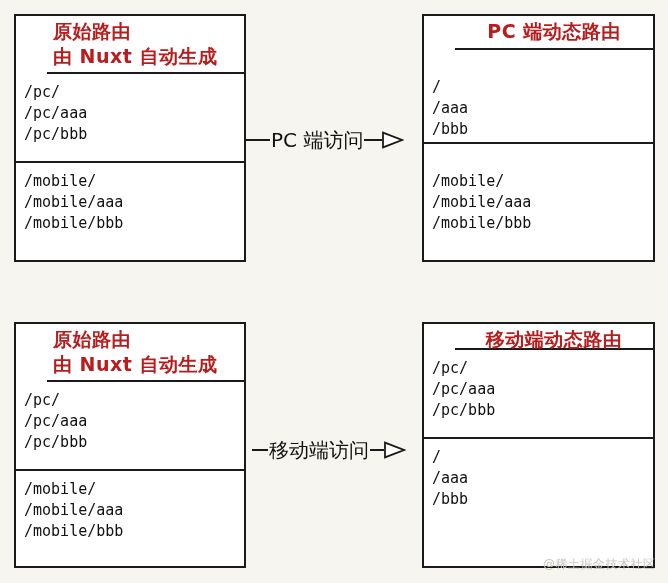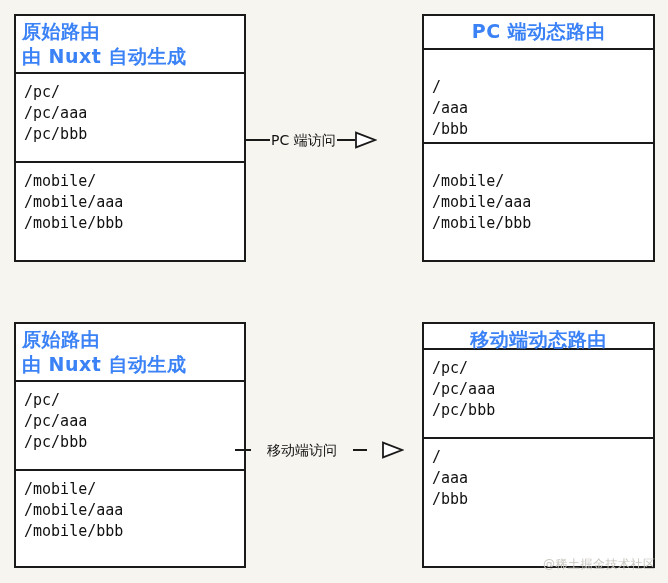--- a/index.html
+++ b/index.html
@@ -30,27 +30,28 @@
     border: 2px solid #1a1a1a;
     box-sizing: border-box;
     display: flex;
     flex-direction: column;
   }
 
   .uml-title {
     box-sizing: border-box;
     border-bottom: 2px solid #1a1a1a;
     font-weight: bold;
-    color: #3b82f6;
+    color: #b91c1c;
     font-family: "DejaVu Sans", "Liberation Sans", sans-serif;
     font-size: 19px;
     line-height: 25px;
     letter-spacing: 0.5px;
     white-space: pre-line;
     padding: 3px 6px 4px 6px;
+    margin-left: 31px;
   }
   .uml-title.center {
     text-align: center;
   }
   .uml-title.left {
     text-align: left;
   }
 
   .uml-compartment {
     box-sizing: border-box;
@@ -75,21 +76,21 @@
     align-items: center;
     height: 22px;
   }
   .conn-line {
     height: 0;
     border-top: 2px solid #1a1a1a;
     flex: 0 0 auto;
   }
   .conn-label {
     font-family: "DejaVu Sans", "Liberation Sans", sans-serif;
-    font-size: 14px;
+    font-size: 20px;
     color: #111111;
     white-space: nowrap;
     padding: 0 1px;
     line-height: 16px;
   }
   .conn-arrowhead {
     flex: 0 0 auto;
     display: block;
   }
 
@@ -154,21 +155,21 @@
       <div class="uml-row">/pc/aaa</div>
       <div class="uml-row">/pc/bbb</div>
     </div>
     <div class="uml-compartment" style="height:95px;">
       <div class="uml-row">/mobile/</div>
       <div class="uml-row">/mobile/aaa</div>
       <div class="uml-row">/mobile/bbb</div>
     </div>
   </div>
 
-  <div class="connector" style="left:235px; top:439px; width:176px;gap:15px;">
+  <div class="connector" style="left:252px; top:439px; width:176px;">
     <div class="conn-line" style="width:16px;"></div>
     <div class="conn-label">移动端访问</div>
     <div class="conn-line" style="width:14px;"></div>
     <svg class="conn-arrowhead" width="22" height="18" viewBox="0 0 22 18">
       <polygon points="1,1.6 20,9 1,16.4" fill="#ffffff" stroke="#1a1a1a" stroke-width="1.8" stroke-linejoin="miter"></polygon>
     </svg>
   </div>
 
   <div class="uml-box" style="left:422px; top:322px; width:233px; height:246px;">
     <div class="uml-title center" style="height:26px;">移动端动态路由</div>

